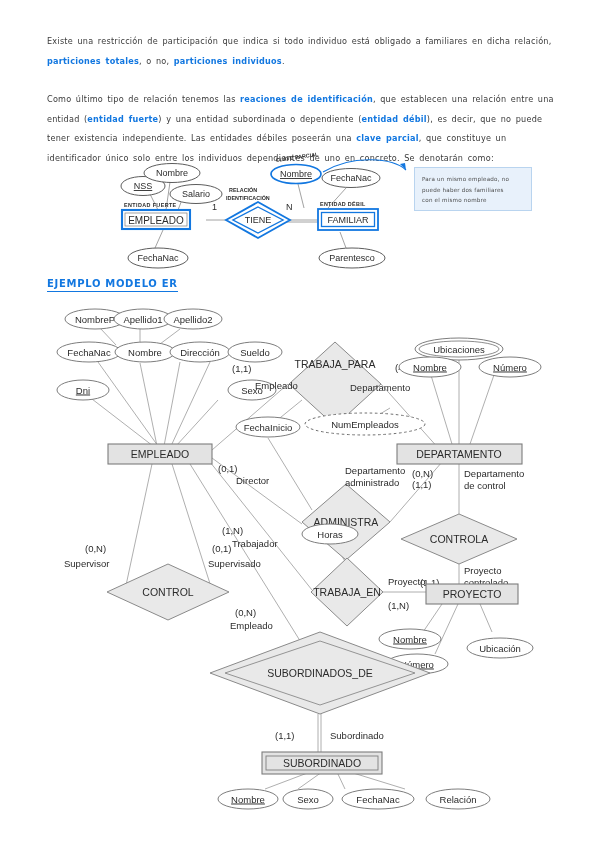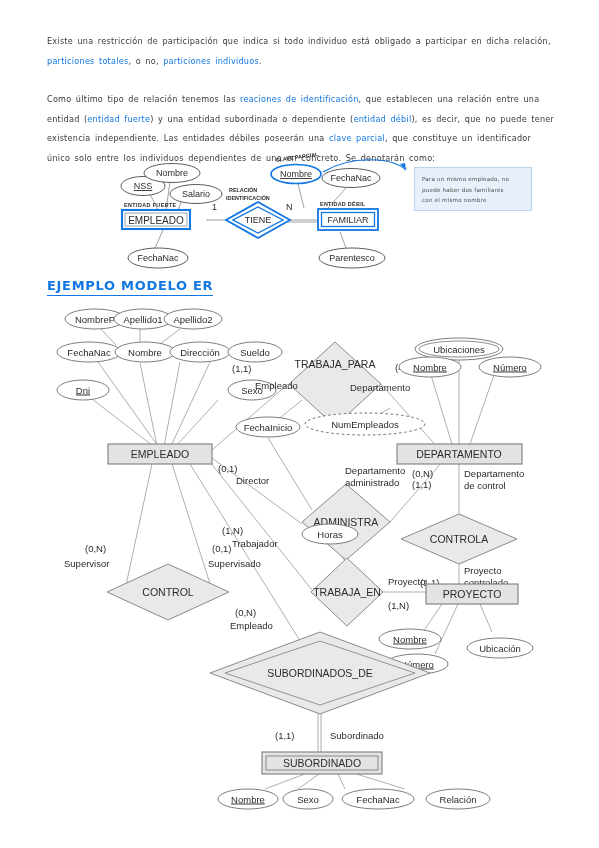--- a/index.html
+++ b/index.html
@@ -11,25 +11,25 @@
   .page{position:relative;width:599px;height:848px;}
 
   
   .notes{
     position:absolute;left:47px;top:32px;width:510px;
     font-family:"DejaVu Sans", sans-serif;
     font-size:8.1px;line-height:19.5px;color:#3a3a3a;
     letter-spacing:.25px;word-spacing:1.6px;
   }
   .notes p{margin:0 0 19px 0;}
-  .hl{color:#1277e0;font-weight:normal;}
+  .hl{color:#1277e0;font-weight:bold;}
   .section-title{
     position:absolute;left:47px;top:278px;
     font-family:"DejaVu Sans", sans-serif;
-    font-size:13px;font-weight:bold;color:#1277e0;
+    font-size:10px;font-weight:bold;color:#1277e0;
     letter-spacing:.7px;border-bottom:1.4px solid #1277e0;
     padding-bottom:2px;
   }
 
   
   svg{display:block;}
   text{font-family:"Liberation Sans", sans-serif;fill:#2b2b2b;}
 
   .note-box{
     position:absolute;left:414px;top:167px;width:118px;height:44px;
@@ -41,21 +41,21 @@
 
   .diag1{position:absolute;left:108px;top:152px;}
   .diag2{position:absolute;left:40px;top:302px;}
 </style>
 </head>
 <body>
 
 <div class="page">
 
   <div class="notes">
-    <p><span>Existe una restricción de participación que indica si todo individuo está obligado a participar en dicha relación, </span><span class="hl">particiones totales</span><span>, o no, </span><span class="hl">particiones individuos</span><span>.</span></p>
+    <p><span>Existe una restricción de participación que indica si todo individuo está obligado a familiares en dicha relación, </span><span class="hl">particiones totales</span><span>, o no, </span><span class="hl">particiones individuos</span><span>.</span></p>
     <p><span>Como último tipo de relación tenemos las </span><span class="hl">reaciones de identificación</span><span>, que establecen una relación entre una entidad (</span><span class="hl">entidad fuerte</span><span>) y una entidad subordinada o dependiente (</span><span class="hl">entidad débil</span><span>), es decir, que no puede tener existencia independiente. Las entidades débiles poseerán una </span><span class="hl">clave parcial</span><span>, que constituye un identificador único solo entre los individuos dependientes de uno en concreto. Se denotarán como:</span></p>
   </div>
 
   <svg class="diag1" width="300" height="120" viewBox="0 0 300 120">
     <g stroke="#8a8a8a" stroke-width="0.8" fill="none">
       <line x1="40" y1="38" x2="50" y2="58"></line>
       <line x1="62" y1="30" x2="58" y2="58"></line>
       <line x1="77" y1="40" x2="70" y2="58"></line>
       <line x1="55" y1="78" x2="47" y2="96"></line>
       <line x1="98" y1="68" x2="125" y2="68"></line>

